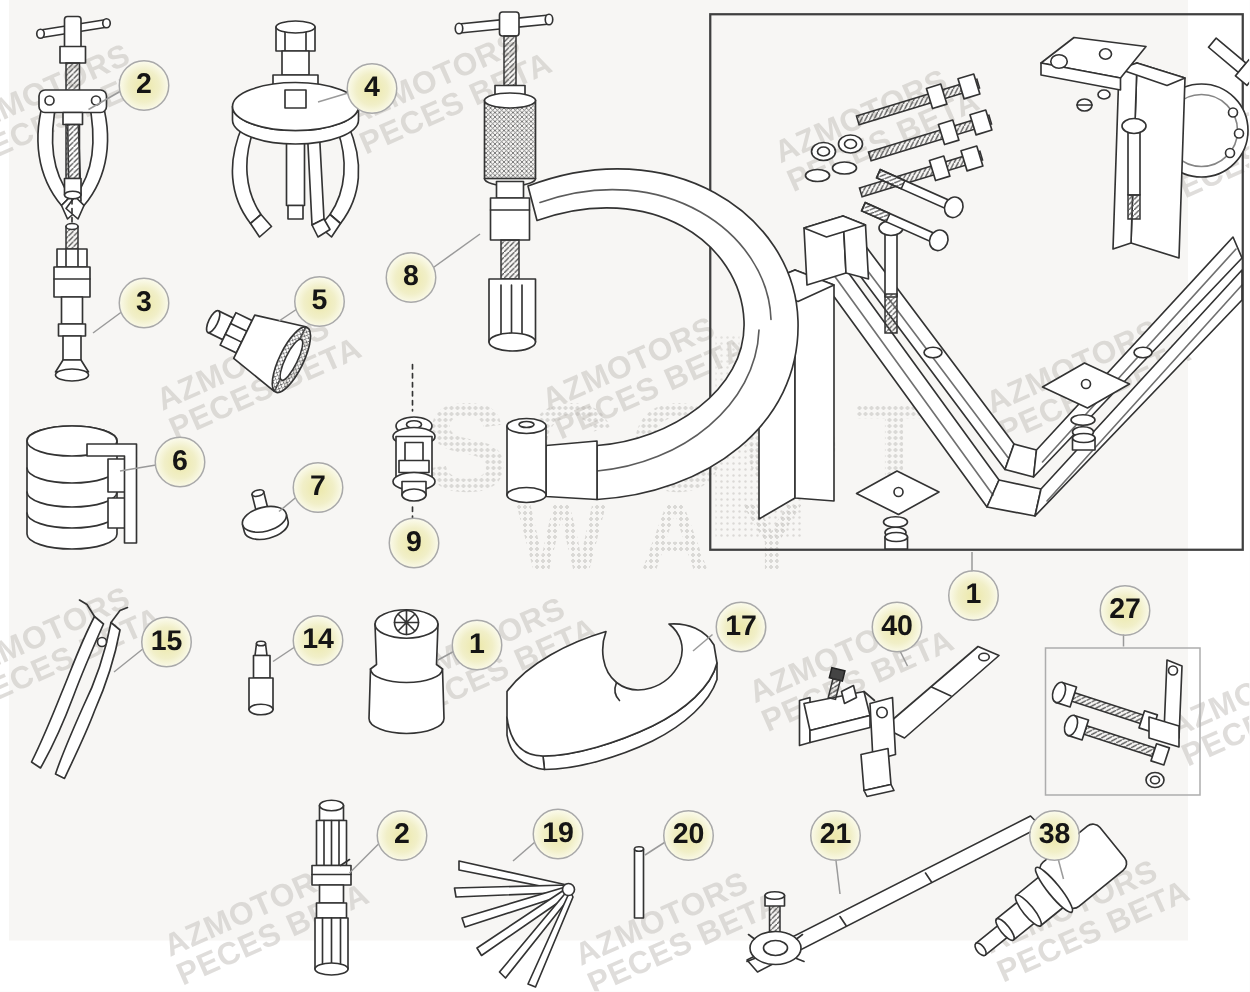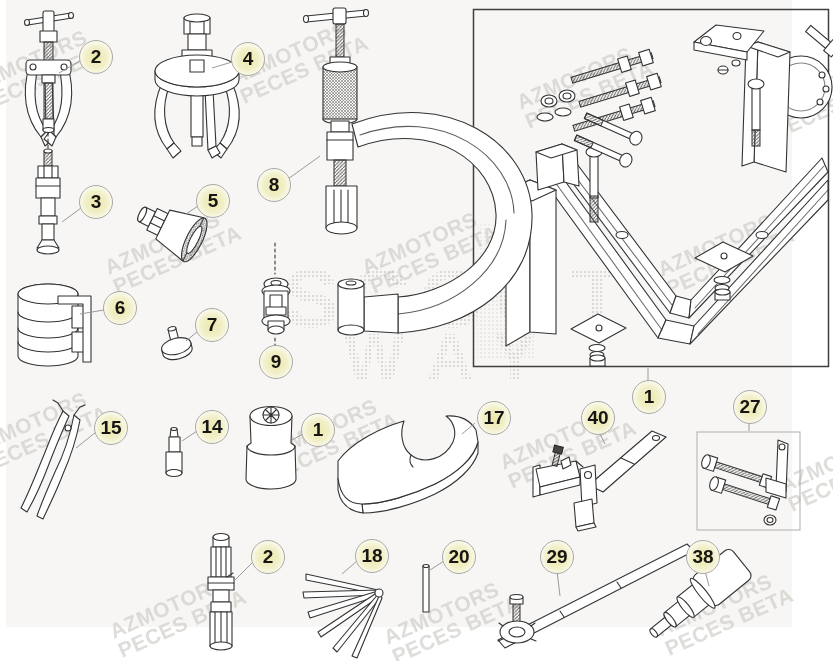--- a/index.html
+++ b/index.html
@@ -473,19 +473,19 @@
   <div class="callout" style="left:196px;top:184px">5</div>
   <div class="callout" style="left:103px;top:291px">6</div>
   <div class="callout" style="left:195px;top:308px">7</div>
   <div class="callout" style="left:257px;top:168px">8</div>
   <div class="callout" style="left:259px;top:345px">9</div>
   <div class="callout" style="left:94px;top:411px">15</div>
   <div class="callout" style="left:195px;top:410px">14</div>
   <div class="callout" style="left:301px;top:413px">1</div>
   <div class="callout" style="left:251px;top:540px">2</div>
   <div class="callout" style="left:477px;top:401px">17</div>
-  <div class="callout" style="left:355px;top:539px">18</div>
+  <div class="callout" style="left:355px;top:539px">19</div>
   <div class="callout" style="left:442px;top:540px">20</div>
   <div class="callout" style="left:581px;top:401px">40</div>
-  <div class="callout" style="left:540px;top:540px">29</div>
+  <div class="callout" style="left:540px;top:540px">21</div>
   <div class="callout" style="left:733px;top:390px">27</div>
   <div class="callout" style="left:686px;top:540px">38</div>
 </div>
 
 </body></html>

